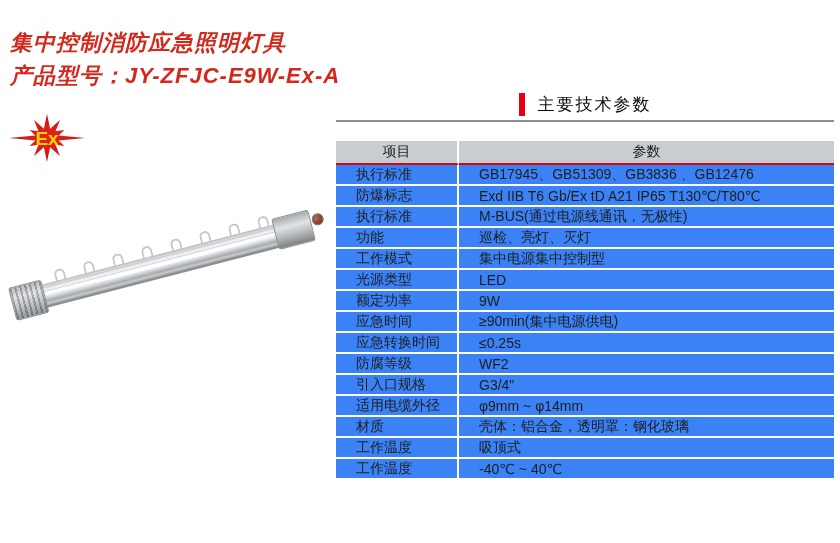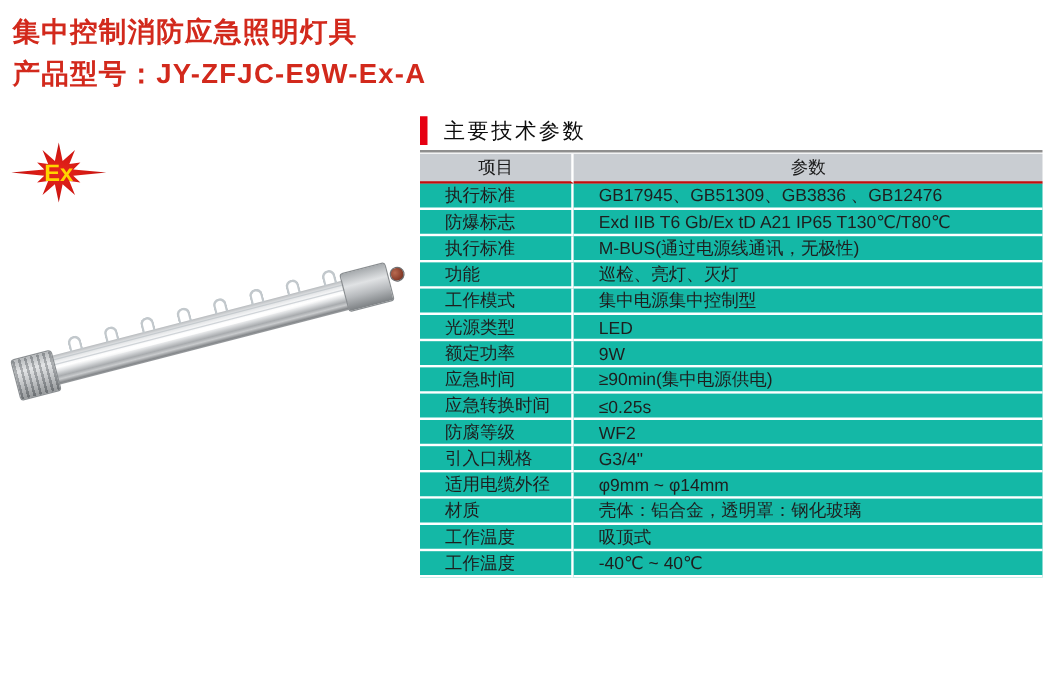--- a/index.html
+++ b/index.html
@@ -5,21 +5,21 @@
   * { margin: 0; padding: 0; box-sizing: border-box; }
   html, body { background: #ffffff; }
   body {
     font-family: "Liberation Sans", "DejaVu Sans", sans-serif;
     width: 840px; height: 543px;
     position: relative; overflow: hidden;
   }
   .page { position: absolute; inset: 0; background: #ffffff; }
 
   
-  .title-block { position: absolute; left: 10px; top: 9px; }
+  .title-block { position: absolute; left: 10px; top: 26px; font-style: italic; }
   .title-line {
     color: #d2291c; font-weight: bold; font-size: 22px;
     line-height: 33px; letter-spacing: 1px; white-space: nowrap;
   }
 
   
   .ex-badge { position: absolute; left: 6px; top: 106px; width: 82px; height: 64px; text-align: center; }
   .ex-badge svg { display: block; }
 
   
@@ -68,42 +68,42 @@
   }
   .cap-right-plug {
     position: absolute; right: -14px; top: 5px; width: 12px; height: 12px;
     border-radius: 50%;
     background: radial-gradient(circle at 35% 35%, #b86a50, #8a3f2c 60%, #5f2a1d);
     border: 1px solid #6e6f71;
   }
 
   
   .spec { position: absolute; left: 336px; top: 92px; width: 498px; }
-  .section-head { display: flex; align-items: center; height: 24px; }
+  .section-head { display: flex; align-items: center; height: 24px; justify-content: center; }
   .accent-bar { width: 6px; height: 23px; background: #e60012; flex: 0 0 auto; }
   .section-title {
     margin-left: 13px; font-size: 17px; color: #0d0d0d;
     font-weight: 500; letter-spacing: 2px;
   }
   .section-underline { margin-top: 4px; height: 2px; background: #8f8f8f; }
 
   table.spec-table {
-    margin-top: 1px; width: 498px;
+    margin-top: 19px; width: 498px;
     border-collapse: separate; border-spacing: 0;
     table-layout: fixed;
   }
   .spec-table col.c1 { width: 123px; }
   .spec-table th {
     height: 24px; background: #c9cdd2; color: #1a1a1a;
     font-size: 14px; font-weight: 500; text-align: center;
     border-bottom: 2px solid #c40d0c; padding: 0;
   }
   .spec-table th.h1 { border-right: 2px solid #ffffff; }
   .spec-table td {
-    height: 21px; background: #14b8a6; color: #1e1e1e;
+    height: 21px; background: #3b82f6; color: #1e1e1e;
     font-size: 14px; font-weight: 500; vertical-align: middle;
     border-bottom: 2px solid #ffffff; padding: 0;
     white-space: nowrap; overflow: hidden;
   }
   .spec-table td.label { padding-left: 20px; border-right: 2px solid #ffffff; }
   .spec-table td.value { padding-left: 20px; }
 </style>
 </head>
 <body>
 

